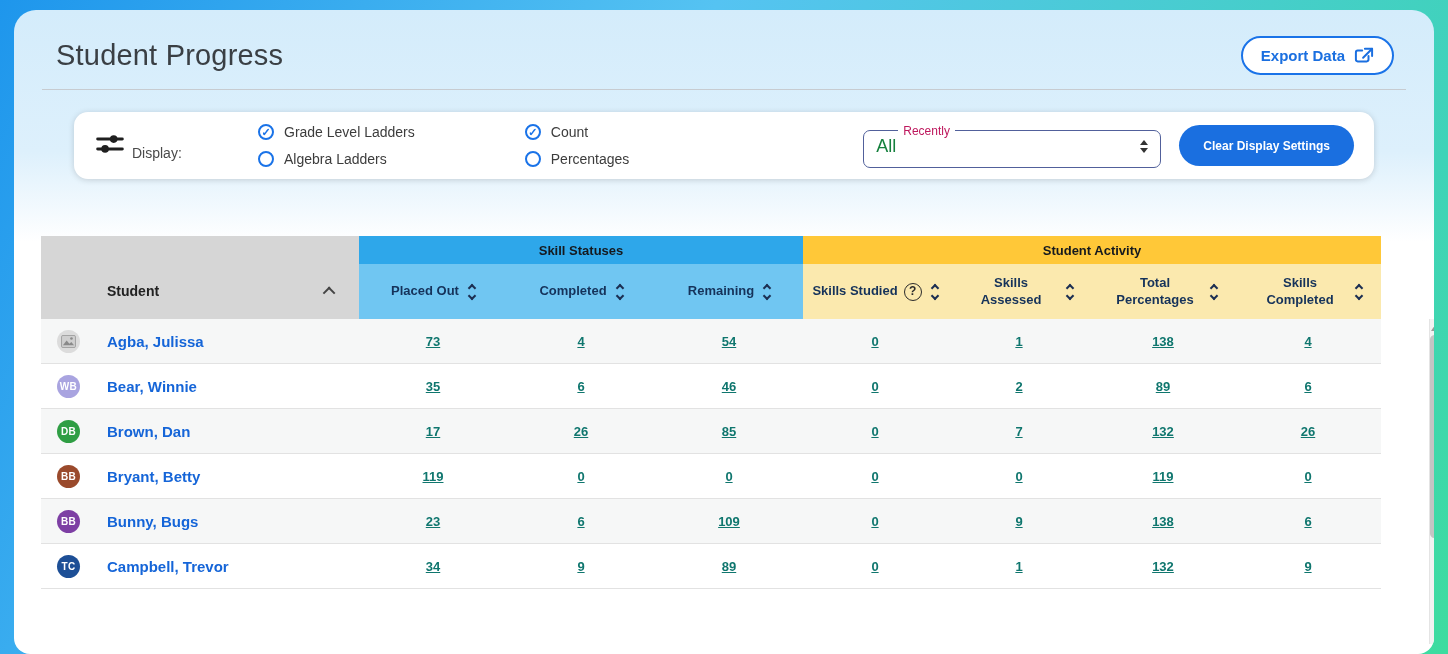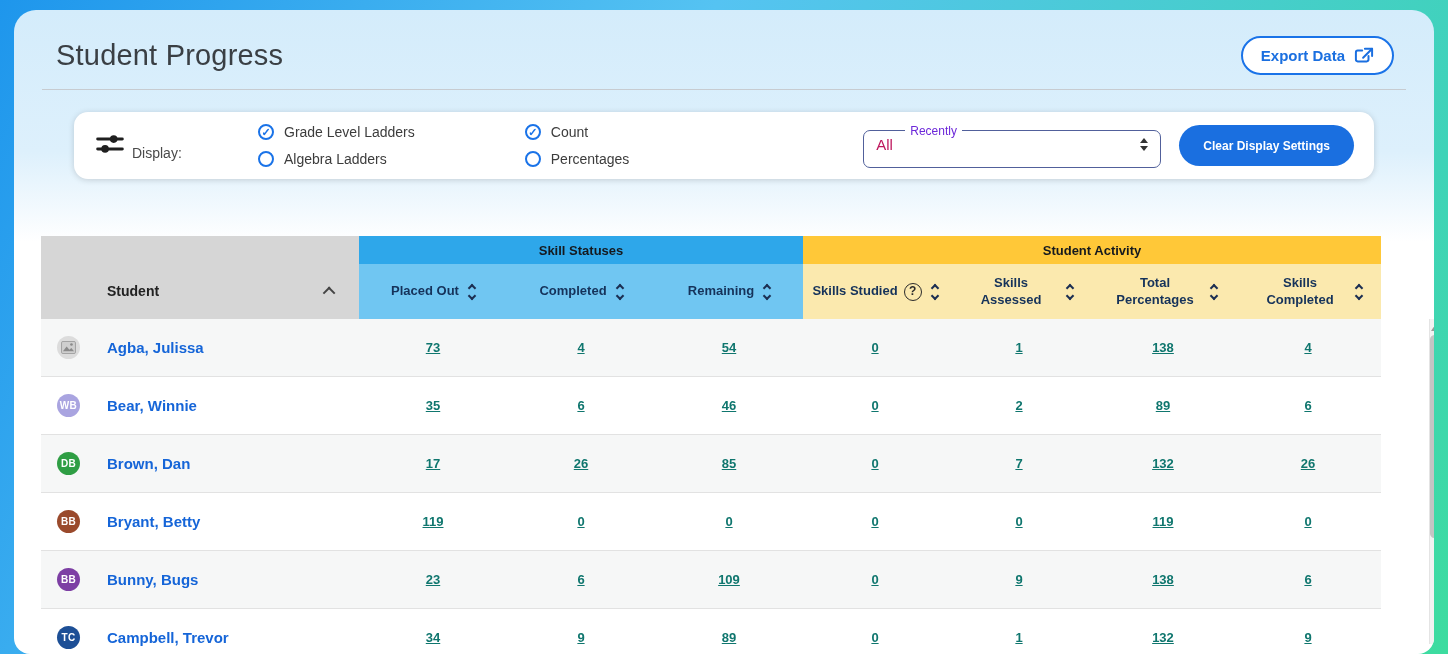--- a/index.html
+++ b/index.html
@@ -30,23 +30,23 @@
   .radio-col.c2 { margin-left:110px; }
   .radio-row { display:flex; align-items:center; gap:10px; cursor:pointer; }
   .radio-icon { width:16px; height:16px; min-width:16px; border:2px solid #1a73e8; border-radius:50%;
     display:flex; align-items:center; justify-content:center; font-size:11px; line-height:1;
     color:#1a73e8; font-weight:bold; }
   .radio-icon.checked::before { content:"✓"; }
   .radio-label { font-size:14px; color:#3c3c3c; }
 
   .recently { margin-left:auto; width:298px; height:44px; border:1px solid #51609b; border-radius:7px;
     padding:0 10px 4px 12px; position:relative; background:#fff; cursor:pointer; }
-  .recently legend { font-size:12px; color:#6d28d9; padding:0 5px; margin-left:29px; }
+  .recently legend { font-size:12px; color:#be185d; padding:0 5px; margin-left:22px; }
   .recently-inner { display:flex; align-items:center; justify-content:space-between; margin-top:-2px; }
-  .recently-value { font-size:15px; color:#be185d; }
+  .recently-value { font-size:18px; color:#15803d; }
   .spinner { display:flex; flex-direction:column; gap:3px; align-items:center; padding-right:2px; }
   .tri-up { width:0; height:0; border-left:4px solid transparent; border-right:4px solid transparent; border-bottom:5px solid #333; }
   .tri-down { width:0; height:0; border-left:4px solid transparent; border-right:4px solid transparent; border-top:5px solid #333; }
 
   .clear-btn { margin-left:18px; height:41px; padding:0 24px; border:none; border-radius:22px;
     background:#1a6fe0; color:#fff; font-size:12px; font-weight:bold; cursor:pointer;
     font-family:"Liberation Sans", sans-serif; }
 
   
   .table-wrap { display:flex; align-items:flex-start; margin:57px 0 0 27px;gap:48px; }
@@ -66,21 +66,21 @@
   .sort { display:inline-flex; flex-direction:column; gap:2px; margin-left:4px; }
   .chev { display:block; width:6px; height:6px; border-left:2px solid #1c2f52; border-top:2px solid #1c2f52; }
   .chev.up { transform:rotate(45deg); }
   .chev.down { transform:rotate(-135deg); }
   .student-sort { margin-left:auto; margin-right:20px; width:9px; height:9px;
     border-left:2px solid #444; border-top:2px solid #444; transform:rotate(45deg) translateY(2px); }
 
   .help-icon { width:18px; height:18px; min-width:18px; border:1.6px solid #2b2b2b; border-radius:50%;
     display:flex; align-items:center; justify-content:center; font-size:12px; font-weight:bold; color:#2b2b2b; }
 
-  .trow { height:58px; border-bottom:1px solid #e2e2e2; background:#fff; cursor:pointer; }
+  .trow { height:45px; border-bottom:1px solid #e2e2e2; background:#fff; cursor:pointer; }
   .trow.odd { background:#f6f7f7; }
   .cell-student { display:flex; align-items:center; gap:27px; padding-left:16px; }
   .avatar { width:23px; height:23px; min-width:23px; border-radius:50%; display:flex; align-items:center;
     justify-content:center; color:#fff; font-size:10px; font-weight:bold; letter-spacing:.3px; }
   .avatar svg { display:block; }
   .name { font-size:15px; font-weight:bold; color:#1565d8; }
   .num { display:flex; align-items:center; justify-content:center; font-size:13px; font-weight:bold; color:#0f766e;text-decoration:underline; }
 
   
   .scrollbar { width:15px; height:325px; margin-top:83px; background:#f2f2f2; border-left:1px solid #e4e4e4;

